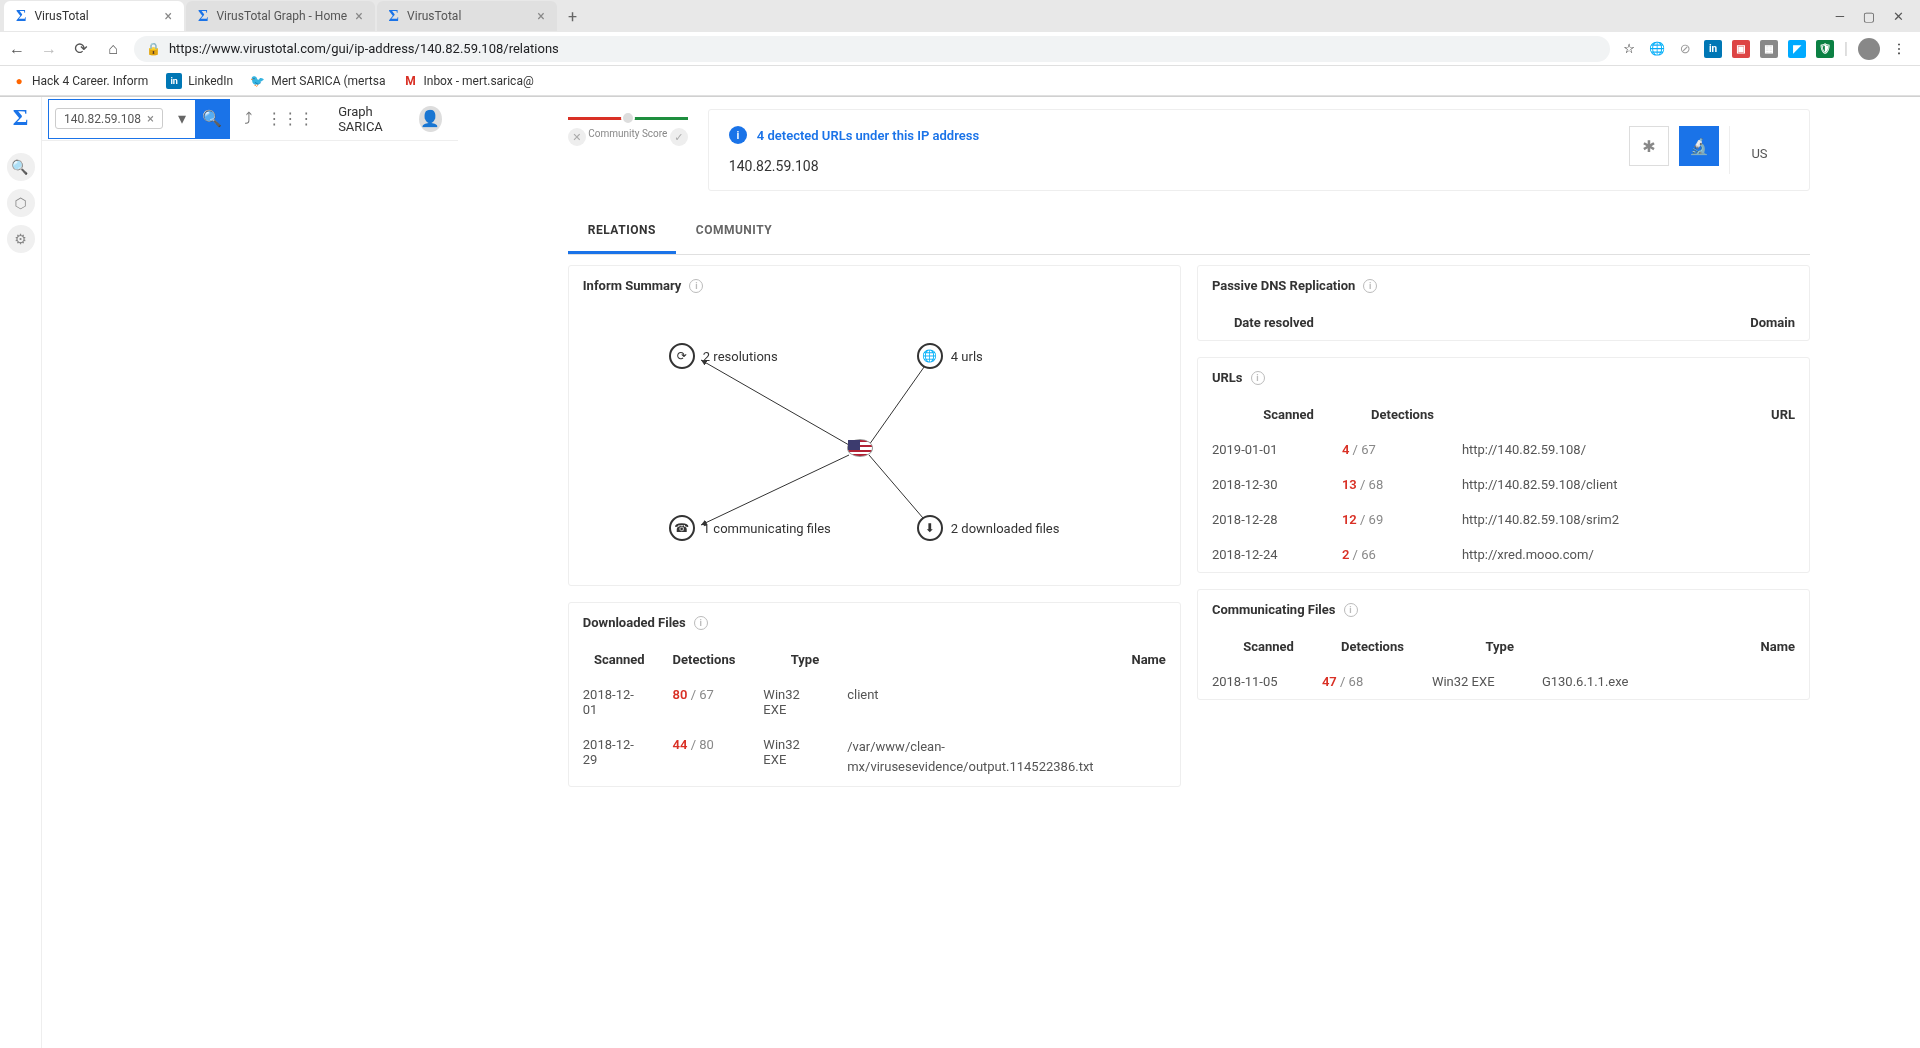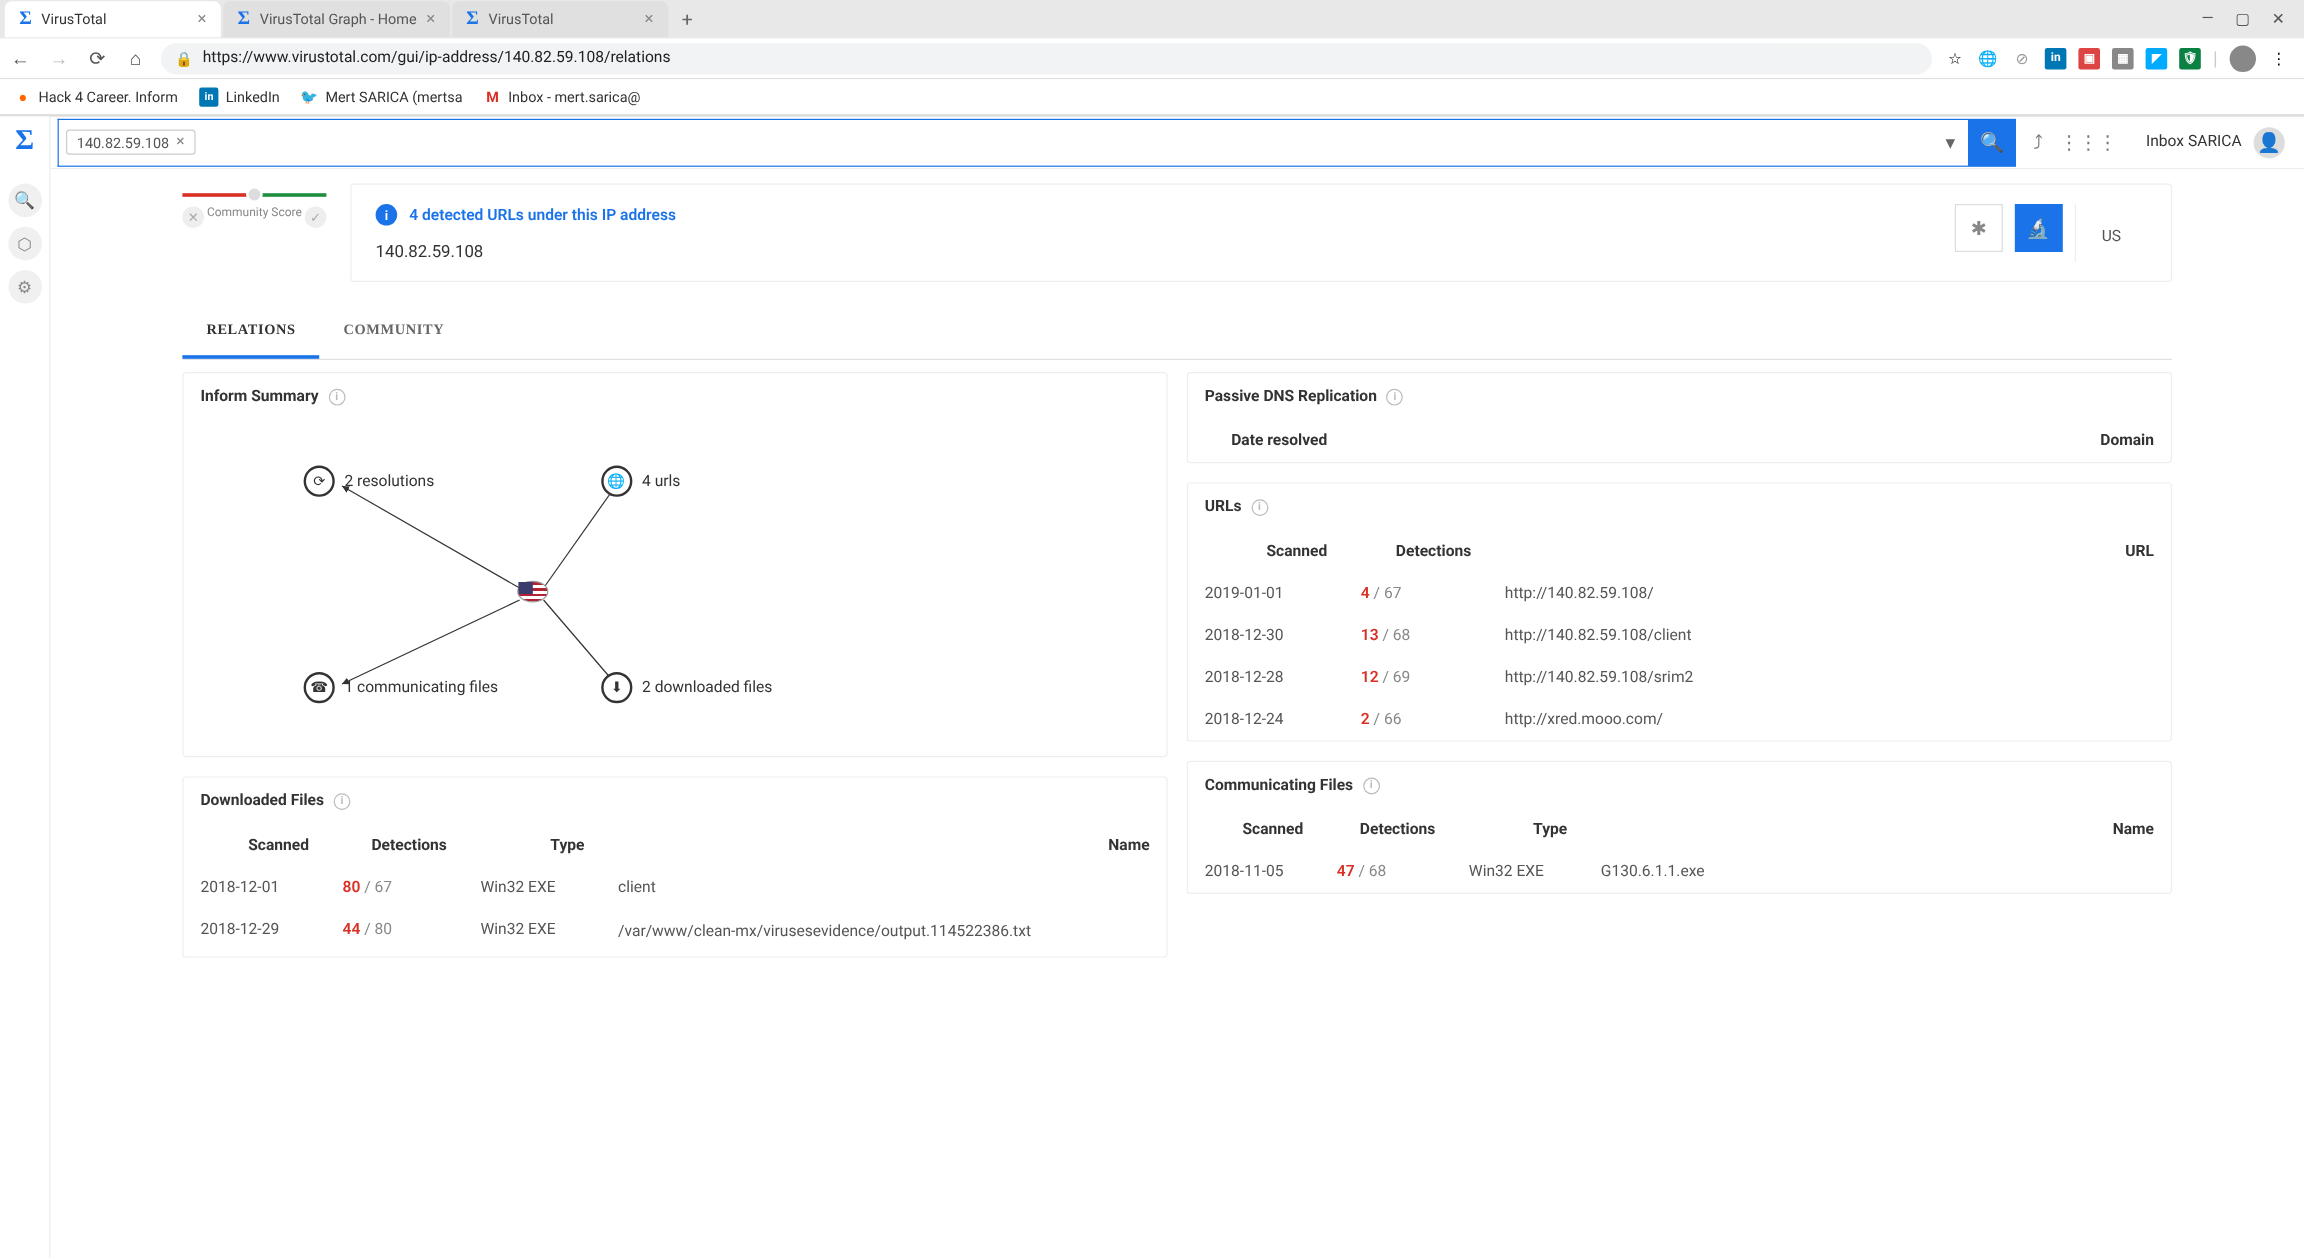--- a/index.html
+++ b/index.html
@@ -27,21 +27,21 @@
 .bookmarks-bar { display:flex; align-items:center; height:30px; padding:0 12px; gap:18px; font-size:12px; color:#333; border-bottom:1px solid #e0e0e0; background:#fff; }
 .bookmarks-bar .bm { display:flex; align-items:center; gap:6px; }
 .bm-ico { width:14px; height:14px; display:flex;align-items:center;justify-content:center; font-size:12px; }
 
 
 .vt-app { display:flex; height:calc(100vh - 96px); }
 .vt-leftbar { width:42px; background:#fff; border-right:1px solid #eee; display:flex; flex-direction:column; align-items:center; padding-top:6px; gap:8px; }
 .vt-logo { width:28px; height:28px; display:flex;align-items:center;justify-content:center; }
 .vt-left-ico { width:28px; height:28px; border-radius:50%; background:#f0f0f0; display:flex;align-items:center;justify-content:center; color:#888; font-size:14px; }
 
-.vt-main { flex:1; display:flex; flex-direction:column; overflow:auto; }
+.vt-main { flex:1; display:flex; flex-direction:row; overflow:auto; }
 .vt-topbar { display:flex; align-items:center; height:44px; padding:0 6px; gap:0; border-bottom:1px solid #eee; }
 .search-wrap { flex:1; display:flex; align-items:center; border:1px solid #1a73e8; border-right:none; height:40px; padding:0 6px; }
 .chip { display:inline-flex; align-items:center; gap:6px; background:#fff; border:1px solid #ccc; border-radius:3px; padding:2px 8px; font-size:12px; color:#555; }
 .chip .x { color:#888; font-size:13px; cursor:pointer; }
 .search-dd { width:30px; height:40px; border:1px solid #1a73e8; border-left:none; border-right:none; display:flex;align-items:center;justify-content:center; color:#666; }
 .search-btn { width:40px; height:40px; background:#1a73e8; color:#fff; display:flex;align-items:center;justify-content:center; font-size:16px; }
 .top-icons { display:flex; align-items:center; gap:14px; padding:0 14px; color:#777; }
 .top-icons .ico { font-size:16px; cursor:pointer; }
 .user-box { display:flex; align-items:center; gap:10px; padding:0 10px; font-size:13px; color:#333; }
 .user-avatar { width:26px; height:26px; border-radius:50%; background:#ddd; display:flex;align-items:center;justify-content:center; color:#999; font-size:16px; }
@@ -56,21 +56,21 @@
 .summary-card { flex:1; background:#fff; border:1px solid #eee; border-radius:3px; padding:16px 20px; display:flex; align-items:flex-start; position:relative; }
 .alert-line { display:flex; align-items:center; gap:10px; color:#1a73e8; font-weight:600; font-size:13px; margin-bottom:14px; }
 .info-ico { width:18px; height:18px; border-radius:50%; background:#1a73e8; color:#fff; font-size:11px; display:flex;align-items:center;justify-content:center; }
 .ip-text { font-size:14px; color:#333; }
 .summary-right { margin-left:auto; display:flex; align-items:center; gap:10px; }
 .graph-ico { width:40px; height:40px; border:1px solid #ddd; display:flex;align-items:center;justify-content:center; color:#888; }
 .blue-ico { width:40px; height:40px; background:#1a73e8; color:#fff; display:flex;align-items:center;justify-content:center; }
 .country-box { width:60px; text-align:center; font-size:13px; color:#555; align-self:stretch; border-left:1px solid #eee; padding-top:20px; margin-left:10px; }
 
 .tabs-row { display:flex; border-bottom:1px solid #e0e0e0; margin-bottom:2px; }
-.tab-item { padding:14px 20px; font-size:12px; font-weight:700; letter-spacing:.5px; color:#666; cursor:pointer;font-family:Liberation Serif, serif; }
+.tab-item { padding:14px 20px; font-size:12px; font-weight:700; letter-spacing:.5px; color:#666; cursor:pointer; }
 .tab-item.active { color:#333; border-bottom:3px solid #1a73e8; }
 
 .panels { display:grid; grid-template-columns:1fr 1fr; gap:16px; margin-top:10px; }
 .panel { border:1px solid #eee; border-radius:3px; background:#fff; }
 .panel-h { padding:12px 14px; font-size:13px; font-weight:700; color:#333; display:flex; align-items:center; gap:8px; }
 .info-sm { width:14px;height:14px;border-radius:50%;border:1px solid #bbb;color:#bbb;font-size:9px;display:flex;align-items:center;justify-content:center; }
 
 .graph-canvas { position:relative; height:280px; }
 .gnode { position:absolute; display:flex; align-items:center; gap:8px; font-size:13px; color:#333; }
 .gnode .nico { width:26px; height:26px; border-radius:50%; border:2px solid #333; display:flex;align-items:center;justify-content:center; font-size:12px; background:#fff; }
@@ -178,21 +178,21 @@
           <span class="x">×</span>
         </span>
       </div>
       <div class="search-dd">▾</div>
       <div class="search-btn">🔍</div>
       <div class="top-icons">
         <span class="ico">⤴</span>
         <span class="ico">⋮⋮⋮</span>
       </div>
       <div class="user-box">
-        <span>Inbox SARICA</span>
+        <span>Graph SARICA</span>
         <div class="user-avatar">👤</div>
       </div>
     </div>
 
     <div class="vt-content">
       <div class="summary-row">
         <div class="score-widget">
           <div class="score-line">
               <div class="score-dot"></div>
             </div>

